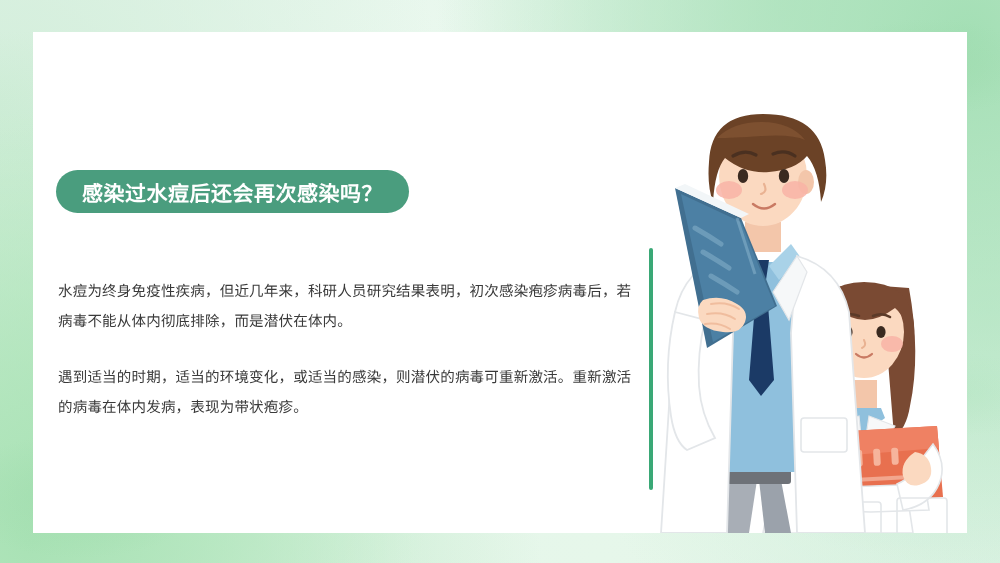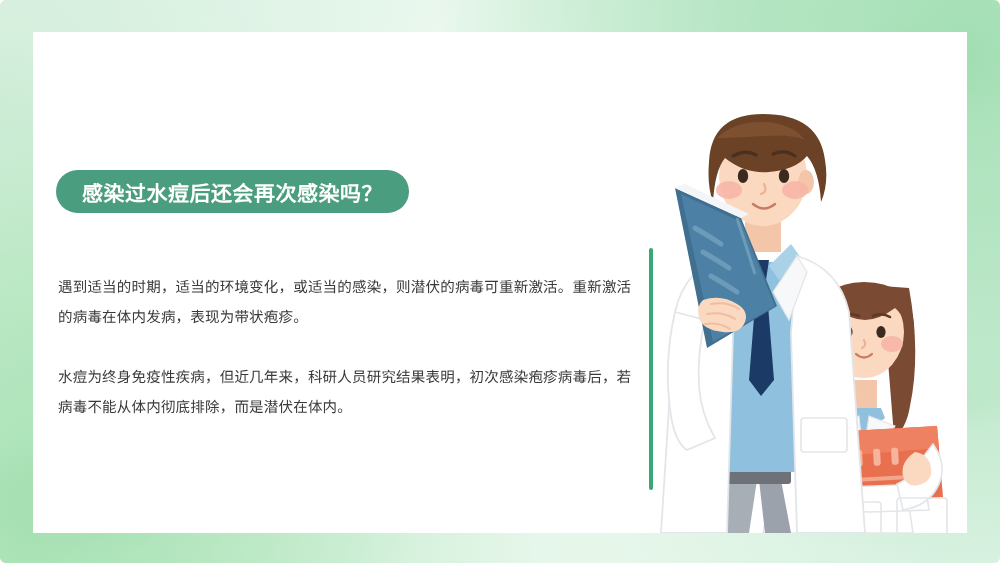--- a/index.html
+++ b/index.html
@@ -9,21 +9,20 @@
     overflow:hidden;
     font-family:"Liberation Sans","DejaVu Sans",sans-serif;
   }
 
   
   .slide {
     position:relative;
     width:1000px; height:563px;
     background:#e9f7ee;
     overflow:hidden;
-    border-radius:6px;
   }
   .bg-wash {
     position:absolute; inset:0;
     background:
       radial-gradient(circle at 3% 96%,  #a9e2b5 0%, rgba(169,226,181,0) 46%),
       radial-gradient(circle at 10% 78%, #bdeac6 0%, rgba(189,234,198,0) 34%),
       radial-gradient(circle at 0% 18%,  #d3eedb 0%, rgba(211,238,219,0) 40%),
       radial-gradient(circle at 97% 6%,  #a4dfb5 0%, rgba(164,223,181,0) 48%),
       radial-gradient(circle at 78% 0%,  #c9ecd3 0%, rgba(201,236,211,0) 36%),
       radial-gradient(circle at 99% 55%, #cdeed7 0%, rgba(205,238,215,0) 42%),
@@ -116,22 +115,22 @@
 
   <div class="bg-wash"></div>
 
   <div class="card">
 
     <div class="title-pill">
       <span class="title-text">感染过水痘后还会再次感染吗？</span>
     </div>
 
     <div class="text-col">
+      <p class="para p1">水痘为终身免疫性疾病，但近几年来，科研人员研究结果表明，初次感染疱疹病毒后，若病毒不能从体内彻底排除，而是潜伏在体内。</p>
       <p class="para p2">遇到适当的时期，适当的环境变化，或适当的感染，则潜伏的病毒可重新激活。重新激活的病毒在体内发病，表现为带状疱疹。</p>
-      <p class="para p1">水痘为终身免疫性疾病，但近几年来，科研人员研究结果表明，初次感染疱疹病毒后，若病毒不能从体内彻底排除，而是潜伏在体内。</p>
     </div>
 
     <div class="divider"></div>
 
     <div class="illustration">
       <svg viewBox="0 0 334 501" xmlns="http://www.w3.org/2000/svg">
         <defs>
           <clipPath id="stageClip">
               <rect x="0" y="0" width="334" height="501"></rect>
             </clipPath>

